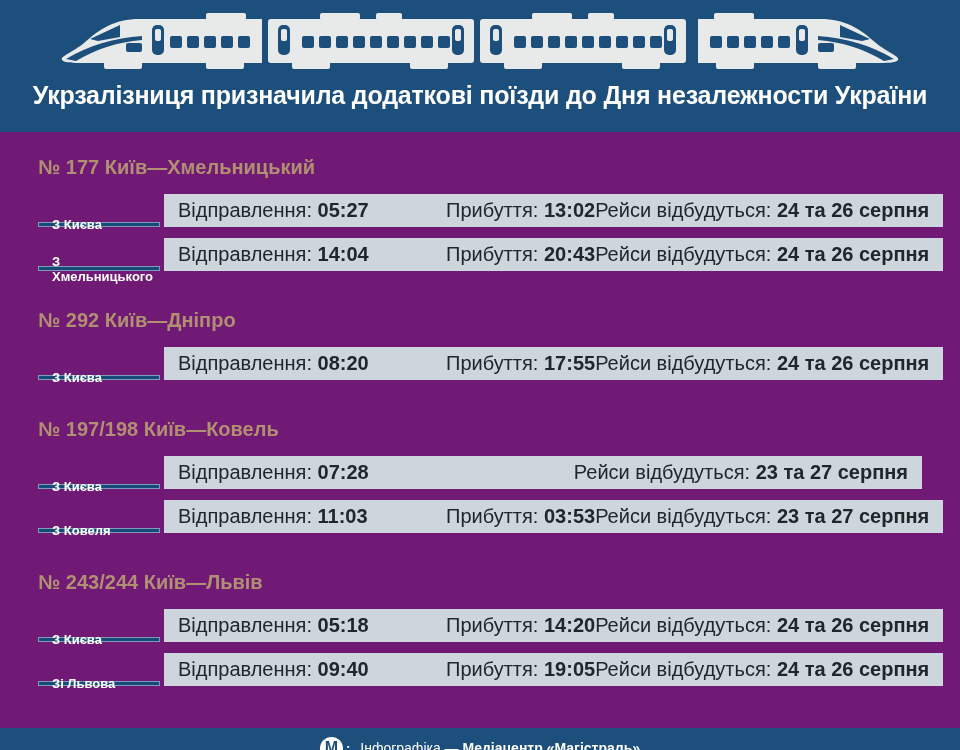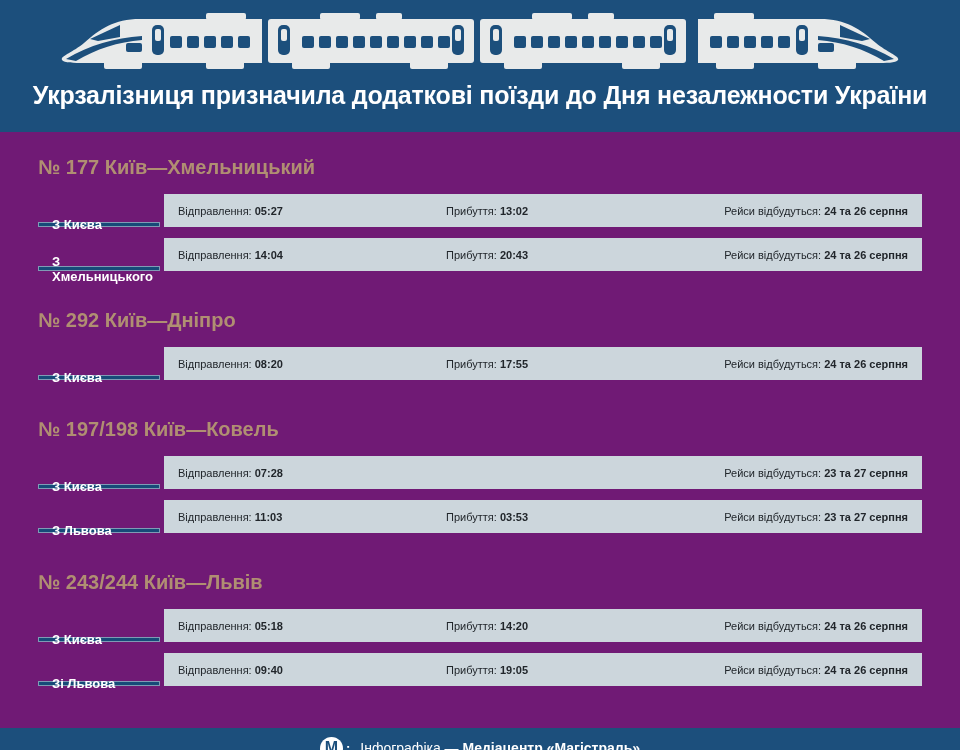--- a/index.html
+++ b/index.html
@@ -14,21 +14,21 @@
 
   
   .content { flex:1 1 auto; padding:24px 38px 4px 38px; }
   .section { margin-bottom:38px; }
   .section-title { color:#b08f72; font-size:20px; font-weight:bold; margin-bottom:16px; line-height:1.1; }
   .row { display:flex; height:33px; margin-bottom:11px; }
   .row-label { width:122px; flex:0 0 auto; background:#164a78; border:1px solid rgba(255,255,255,0.45);
                color:#ffffff; font-weight:bold; font-size:13px; display:flex; align-items:center;
                padding-left:13px; margin-right:4px;margin-top:28px; }
   .row-body { flex:1 1 auto; background:#ccd6dc; display:flex; align-items:center;
-              font-size:11px; color:#21262b; padding:0 14px; }
+              font-size:20px; color:#21262b; padding:0 14px; }
   .cell { white-space:nowrap; }
   .cell-dep { width:268px; flex:0 0 auto; }
   .cell-arr { flex:1 1 auto; }
   .cell-runs { margin-left:auto; text-align:left; }
   .val { font-weight:bold; }
 
   
   .footer { background:#1c4f7c; height:40px; flex:0 0 auto; display:flex; align-items:center; justify-content:center; }
   .logo { width:23px; height:23px; border-radius:50%; background:#ffffff; color:#1c4f7c;
           font-weight:bold; font-size:16px; display:flex; align-items:center; justify-content:center; }
@@ -139,21 +139,21 @@
     <div>
   <div class="row">
     <div class="row-label">З Києва</div>
     <div class="row-body">
       <span class="cell cell-dep"><span>Відправлення:</span>&nbsp;<span class="val">07:28</span></span>
       <span class="cell cell-runs"><span>Рейси відбудуться:</span>&nbsp;<span class="val">23 та 27 серпня</span></span>
     </div>
   </div>
 
   <div class="row">
-    <div class="row-label">З Львова</div>
+    <div class="row-label">З Ковеля</div>
     <div class="row-body">
       <span class="cell cell-dep"><span>Відправлення:</span>&nbsp;<span class="val">11:03</span></span>
       <span class="cell cell-arr"><span>Прибуття:</span>&nbsp;<span class="val">03:53</span></span>
       <span class="cell cell-runs"><span>Рейси відбудуться:</span>&nbsp;<span class="val">23 та 27 серпня</span></span>
     </div>
   </div>
 </div>
   </div>
 
   <div class="section">

